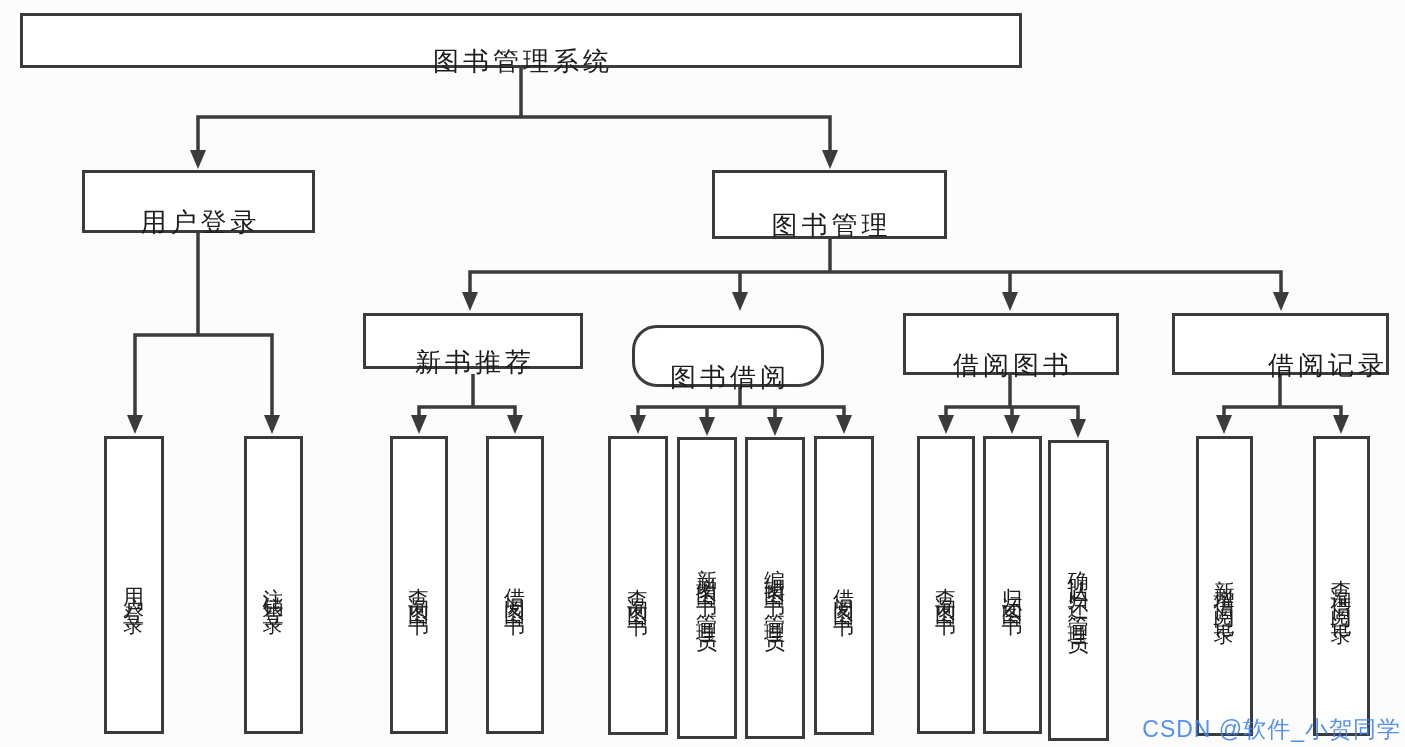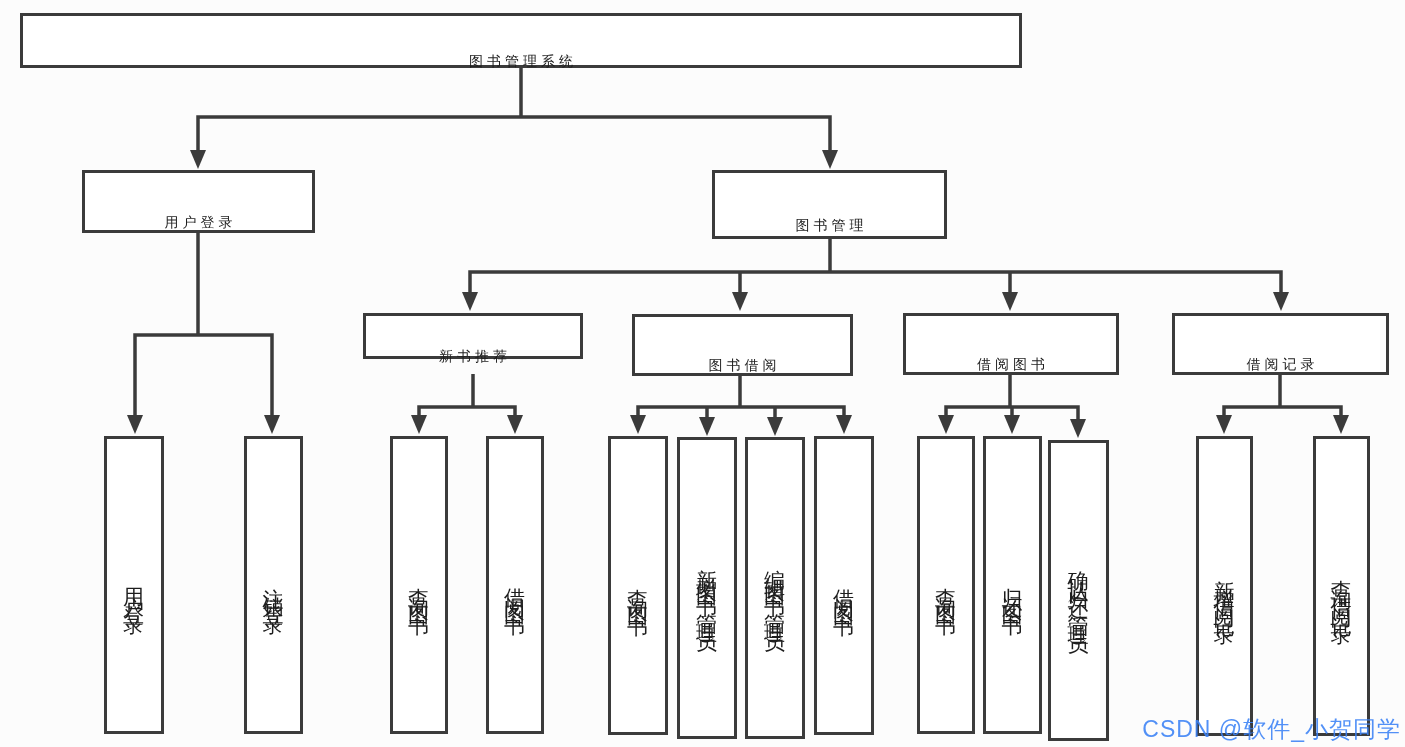--- a/index.html
+++ b/index.html
@@ -21,21 +21,21 @@
     position:absolute;
     box-sizing:border-box;
     border:3px solid #3b3b3b;
     background:#ffffff;
     display:flex;
     align-items:center;
     justify-content:center;
     color:#1d1d1d;
   }
   .hlabel {
-    font-size:14px;
+    font-size:26px;
     letter-spacing:4px;
     white-space:nowrap;
     transform:translateX(2px); 
     margin-top:42px;
   }
   .vlabel {
     writing-mode:vertical-rl;
     text-orientation:mixed;
     font-size:21px;
     letter-spacing:9px;
@@ -110,30 +110,30 @@
     <span class="hlabel">图书管理系统</span>
   </div>
 
   <div class="node" style="left:82px; top:170px; width:233px; height:63px;">
     <span class="hlabel">用户登录</span>
   </div>
   <div class="node" style="left:712px; top:170px; width:235px; height:69px;">
     <span class="hlabel">图书管理</span>
   </div>
 
-  <div class="node" style="left:363px; top:313px; width:220px; height:46px;">
+  <div class="node" style="left:363px; top:313px; width:220px; height:56px;">
     <span class="hlabel">新书推荐</span>
   </div>
-  <div class="node" style="left:632px; top:314px; width:221px; height:62px;">
+  <div class="node" style="left:632px; top:325px; width:192px; height:62px;border-radius:25px;">
     <span class="hlabel">图书借阅</span>
   </div>
   <div class="node" style="left:903px; top:313px; width:216px; height:62px;">
     <span class="hlabel">借阅图书</span>
   </div>
-  <div class="node" style="left:1172px; top:313px; width:217px; height:62px;">
+  <div class="node" style="left:1172px; top:313px; width:217px; height:62px;justify-content:flex-end;">
     <span class="hlabel">借阅记录</span>
   </div>
 
   <div class="node" style="left:104px; top:436px; width:60px; height:298px;">
     <span class="vlabel">用户登录</span>
   </div>
   <div class="node" style="left:244px; top:436px; width:59px; height:298px;">
     <span class="vlabel">注销登录</span>
   </div>
 

